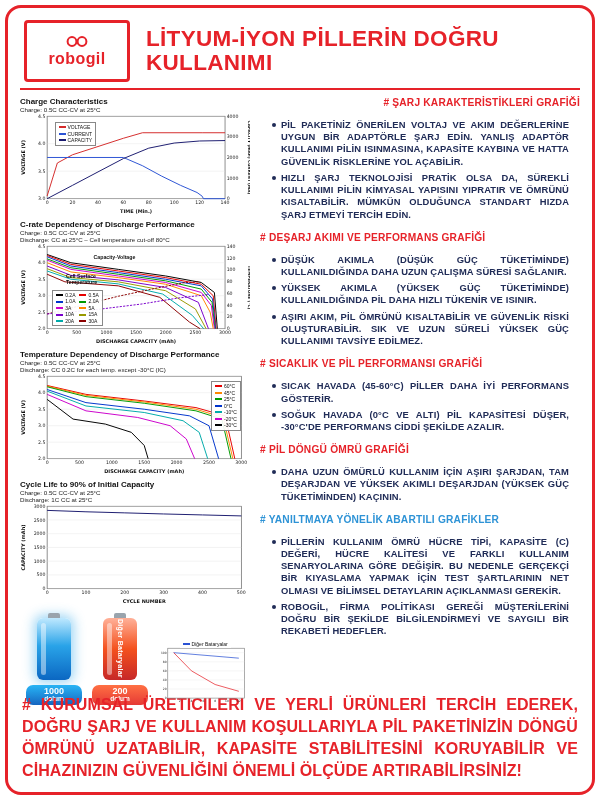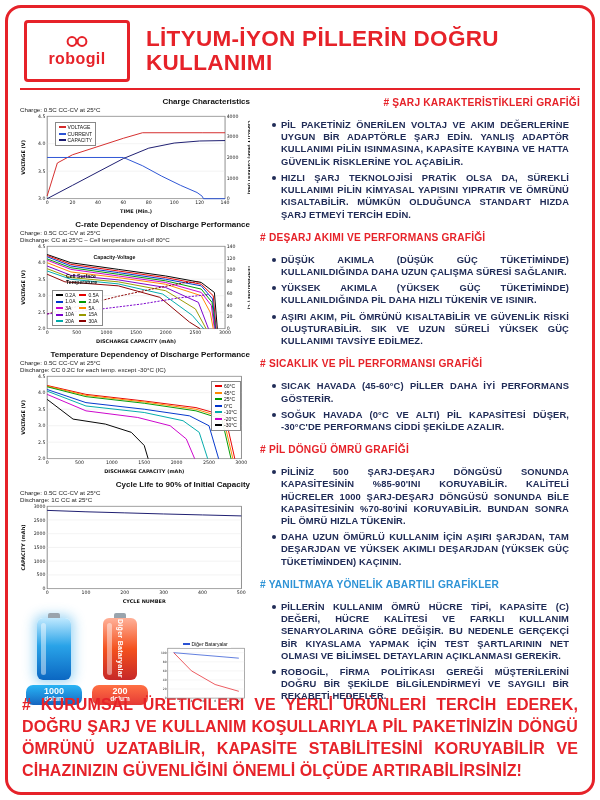--- a/index.html
+++ b/index.html
@@ -12,21 +12,21 @@
         display:flex;flex-direction:column;align-items:center;justify-content:center;gap:2px;}
   .logo-text{color:#e62229;font-weight:800;font-size:16px;letter-spacing:.4px;}
   h1{margin:0;font-size:22.5px;line-height:1.08;color:#e62229;font-weight:800;letter-spacing:.3px;}
   .divider{border-top:2.5px solid #e62229;margin:0 2px 7px;flex:none;}
   
   main{display:flex;gap:10px;flex:1;min-height:0;padding:0 2px;}
   .col-left{width:230px;flex:none;}
   .col-right{flex:1;min-width:0;}
   
   figure.chart{margin:0 0 5px;}
-  .chart-title{font-size:8px;font-weight:bold;color:#111;text-align:right;}
+  .chart-title{font-size:8px;font-weight:bold;color:#111;}
   .chart-sub{font-size:6.2px;color:#222;}
   .chart-box{position:relative;}
   .chart-svg{display:block;width:100%;height:auto;}
   svg text{font-family:"DejaVu Sans",sans-serif;}
   .legend{position:absolute;background:rgba(255,255,255,.92);font-size:5px;line-height:1.3;padding:1px 3px;color:#111;}
   .legend.boxed{border:.5px solid #888;}
   .legend-item{display:flex;align-items:center;gap:2px;white-space:nowrap;}
   .swatch{width:7px;height:2px;flex:none;}
   .annotation{position:absolute;font-size:5.2px;font-weight:bold;color:#111;white-space:pre-line;line-height:1.15;}
   
@@ -403,21 +403,20 @@
           <section class="txt-section">
             <h2 class="sec-head" style="color: rgb(230, 34, 41);"># SICAKLIK VE PİL PERFORMANSI GRAFİĞİ</h2>
             <ul class="bullet-list">
               <li>SICAK HAVADA (45-60°C) PİLLER DAHA İYİ PERFORMANS GÖSTERİR.</li>
               <li>SOĞUK HAVADA (0°C VE ALTI) PİL KAPASİTESİ DÜŞER, -30°C'DE PERFORMANS CİDDİ ŞEKİLDE AZALIR.</li>
             </ul>
           </section>
           <section class="txt-section">
             <h2 class="sec-head" style="color: rgb(230, 34, 41);"># PİL DÖNGÜ ÖMRÜ GRAFİĞİ</h2>
             <ul class="bullet-list">
-              <li>PİLİNİZ 500 ŞARJ-DEŞARJ DÖNGÜSÜ SONUNDA KAPASİTESİNİN %85-90'INI KORUYABİLİR. KALİTELİ HÜCRELER 1000 ŞARJ-DEŞARJ DÖNGÜSÜ SONUNDA BİLE KAPASİTESİNİN %70-80'İNİ KORUYABİLİR. BUNDAN SONRA PİL ÖMRÜ HIZLA TÜKENİR.</li>
               <li>DAHA UZUN ÖMÜRLÜ KULLANIM İÇİN AŞIRI ŞARJDAN, TAM DEŞARJDAN VE YÜKSEK AKIMLI DEŞARJDAN (YÜKSEK GÜÇ TÜKETİMİNDEN) KAÇININ.</li>
             </ul>
           </section>
           <section class="txt-section">
             <h2 class="sec-head" style="color: rgb(46, 147, 214);"># YANILTMAYA YÖNELİK ABARTILI GRAFİKLER</h2>
             <ul class="bullet-list">
               <li>PİLLERİN KULLANIM ÖMRÜ HÜCRE TİPİ, KAPASİTE (C) DEĞERİ, HÜCRE KALİTESİ VE FARKLI KULLANIM SENARYOLARINA GÖRE DEĞİŞİR. BU NEDENLE GERÇEKÇİ BİR KIYASLAMA YAPMAK İÇİN TEST ŞARTLARININ NET OLMASI VE BİLİMSEL DETAYLARIN AÇIKLANMASI GEREKİR.</li>
               <li>ROBOGİL, FİRMA POLİTİKASI GEREĞİ MÜŞTERİLERİNİ DOĞRU BİR ŞEKİLDE BİLGİLENDİRMEYİ VE SAYGILI BİR REKABETİ HEDEFLER.</li>
             </ul>
           </section>

